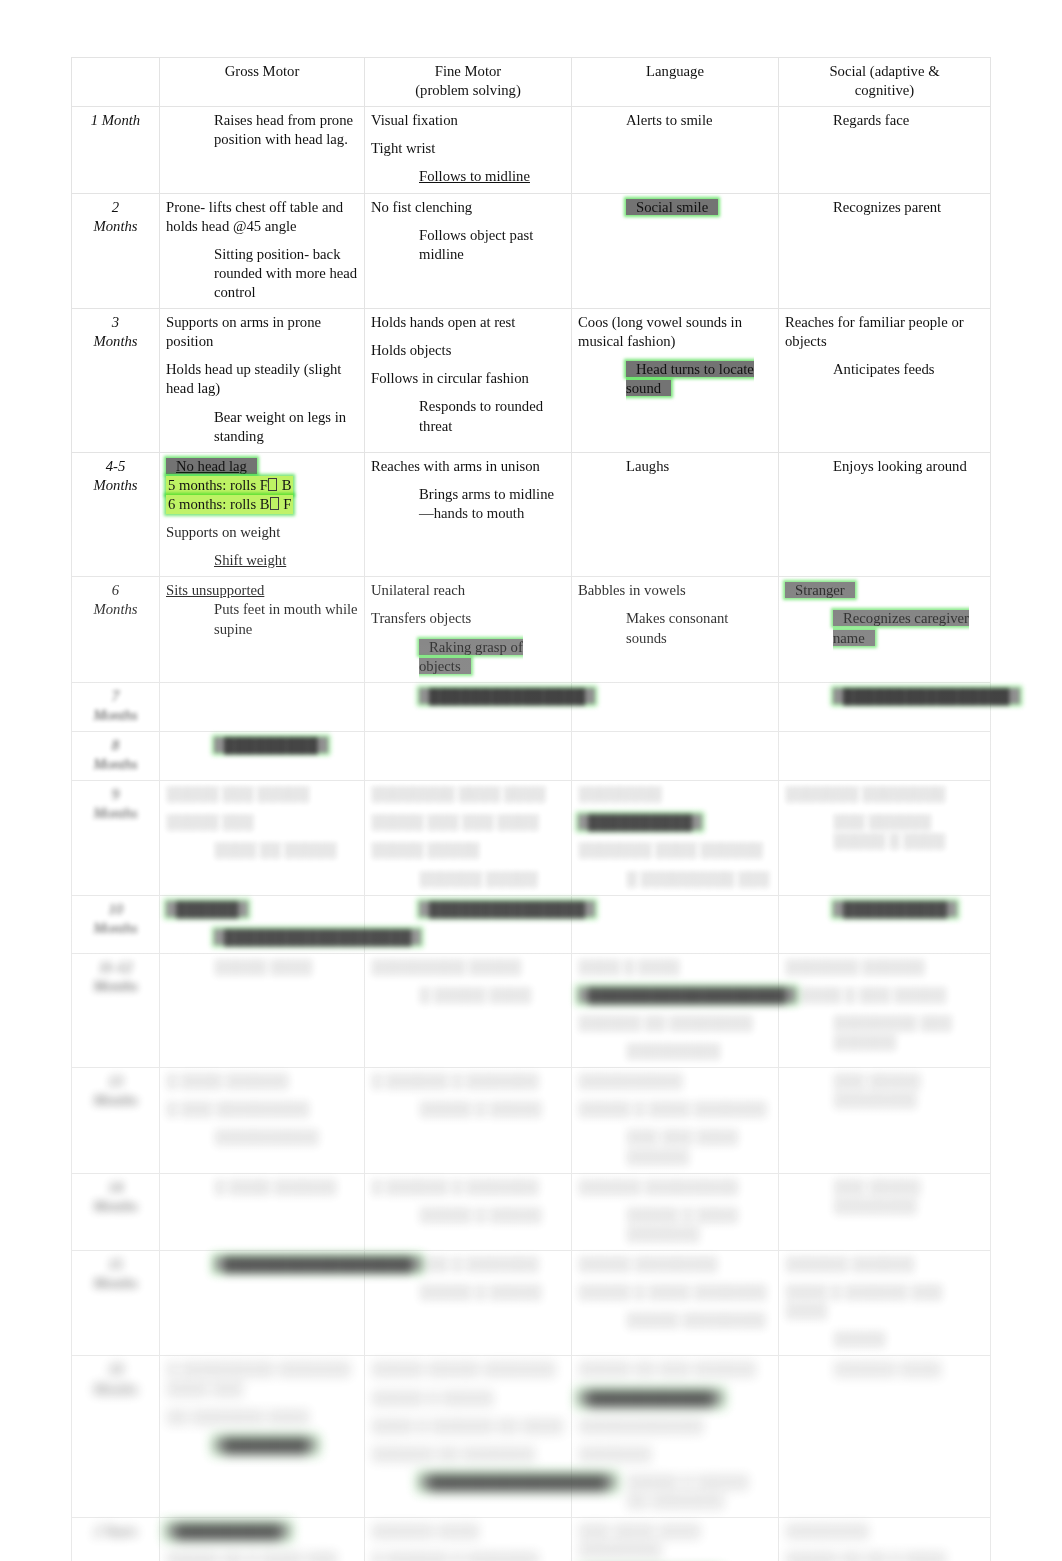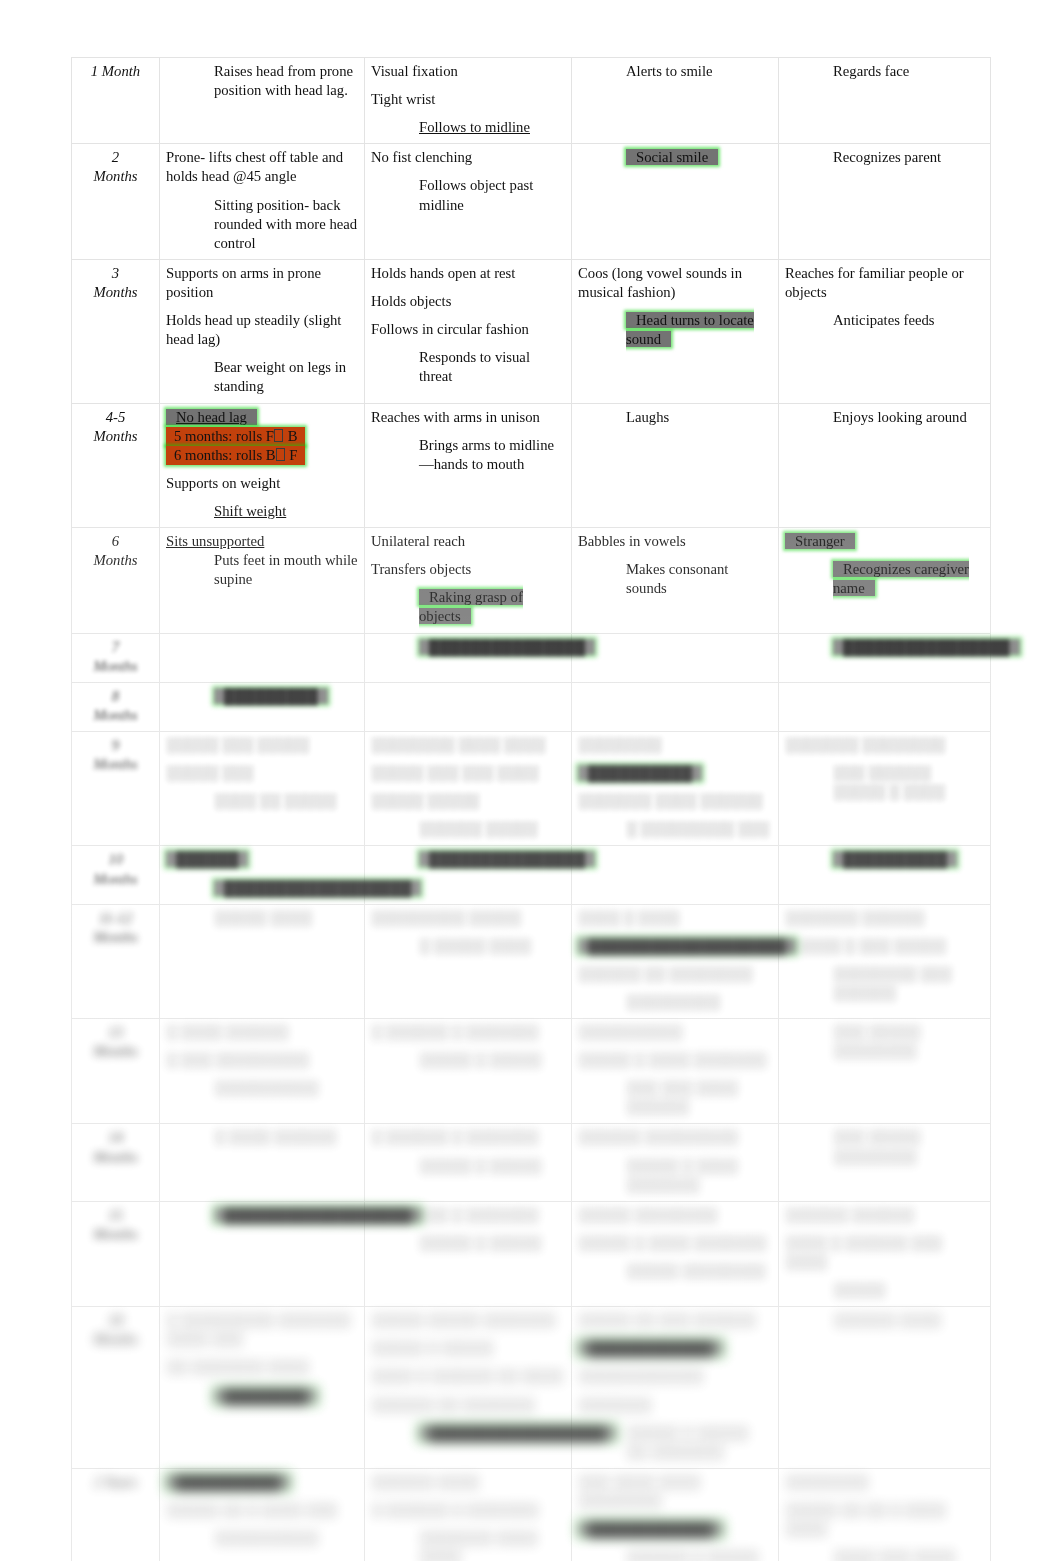--- a/index.html
+++ b/index.html
@@ -86,23 +86,23 @@
   ul.items li:last-child { margin-bottom: 0; margin-left: 48px; }
 
   
   .hl {
     background-color: #737373;
     box-shadow: 0 0 3px 2px rgba(10,210,10,0.55);
     padding: 0 10px;
   }
   .hl-block {
     display: inline-block;
-    background-color: #c2410c;
+    background-color: #bef264;
     box-shadow: 0 0 3px 2px rgba(10,210,10,0.55);
-    padding: 0 8px;
+    padding: 0 2px;
   }
 
   
   .tofu {
     display: inline-block;
     width: 7px;
     height: 11px;
     border: 1px solid #3a3a3a;
     vertical-align: -1px;
     margin: 0 1px 0 0;
@@ -137,20 +137,37 @@
 
   <table id="milestones-table">
     <colgroup>
       <col class="c-age">
       <col class="c-gross">
       <col class="c-fine">
       <col class="c-lang">
       <col class="c-social">
     </colgroup>
     <tbody id="table-body">
+        <tr class="header-row">
+          <td class="header-blank"></td>
+          <td>
+            <div>Gross Motor</div>
+          </td>
+          <td>
+            <div>Fine Motor</div>
+            <div>(problem solving)</div>
+          </td>
+          <td>
+            <div>Language</div>
+          </td>
+          <td>
+            <div>Social (adaptive &amp;</div>
+            <div>cognitive)</div>
+          </td>
+        </tr>
         <tr>
           <td class="age-cell">
             <div>1 Month</div>
           </td>
           <td>
             <ul class="items">
               <li><span>Raises head from prone position with head lag.</span></li>
             </ul>
           </td>
           <td>
@@ -209,21 +226,21 @@
               <li><span>Supports on arms in prone position</span></li>
               <li><span>Holds head up steadily (slight head lag)</span></li>
               <li><span>Bear weight on legs in standing</span></li>
             </ul>
           </td>
           <td>
             <ul class="items">
               <li><span>Holds hands open at rest</span></li>
               <li><span>Holds objects</span></li>
               <li><span>Follows in circular fashion</span></li>
-              <li><span>Responds to visual threat</span></li>
+              <li><span>Responds to rounded threat</span></li>
             </ul>
           </td>
           <td>
             <ul class="items">
               <li><span>Coos (long vowel sounds in musical fashion)</span></li>
               <li><span class="hl">Head turns to locate sound</span></li>
             </ul>
           </td>
           <td>
             <ul class="items">

